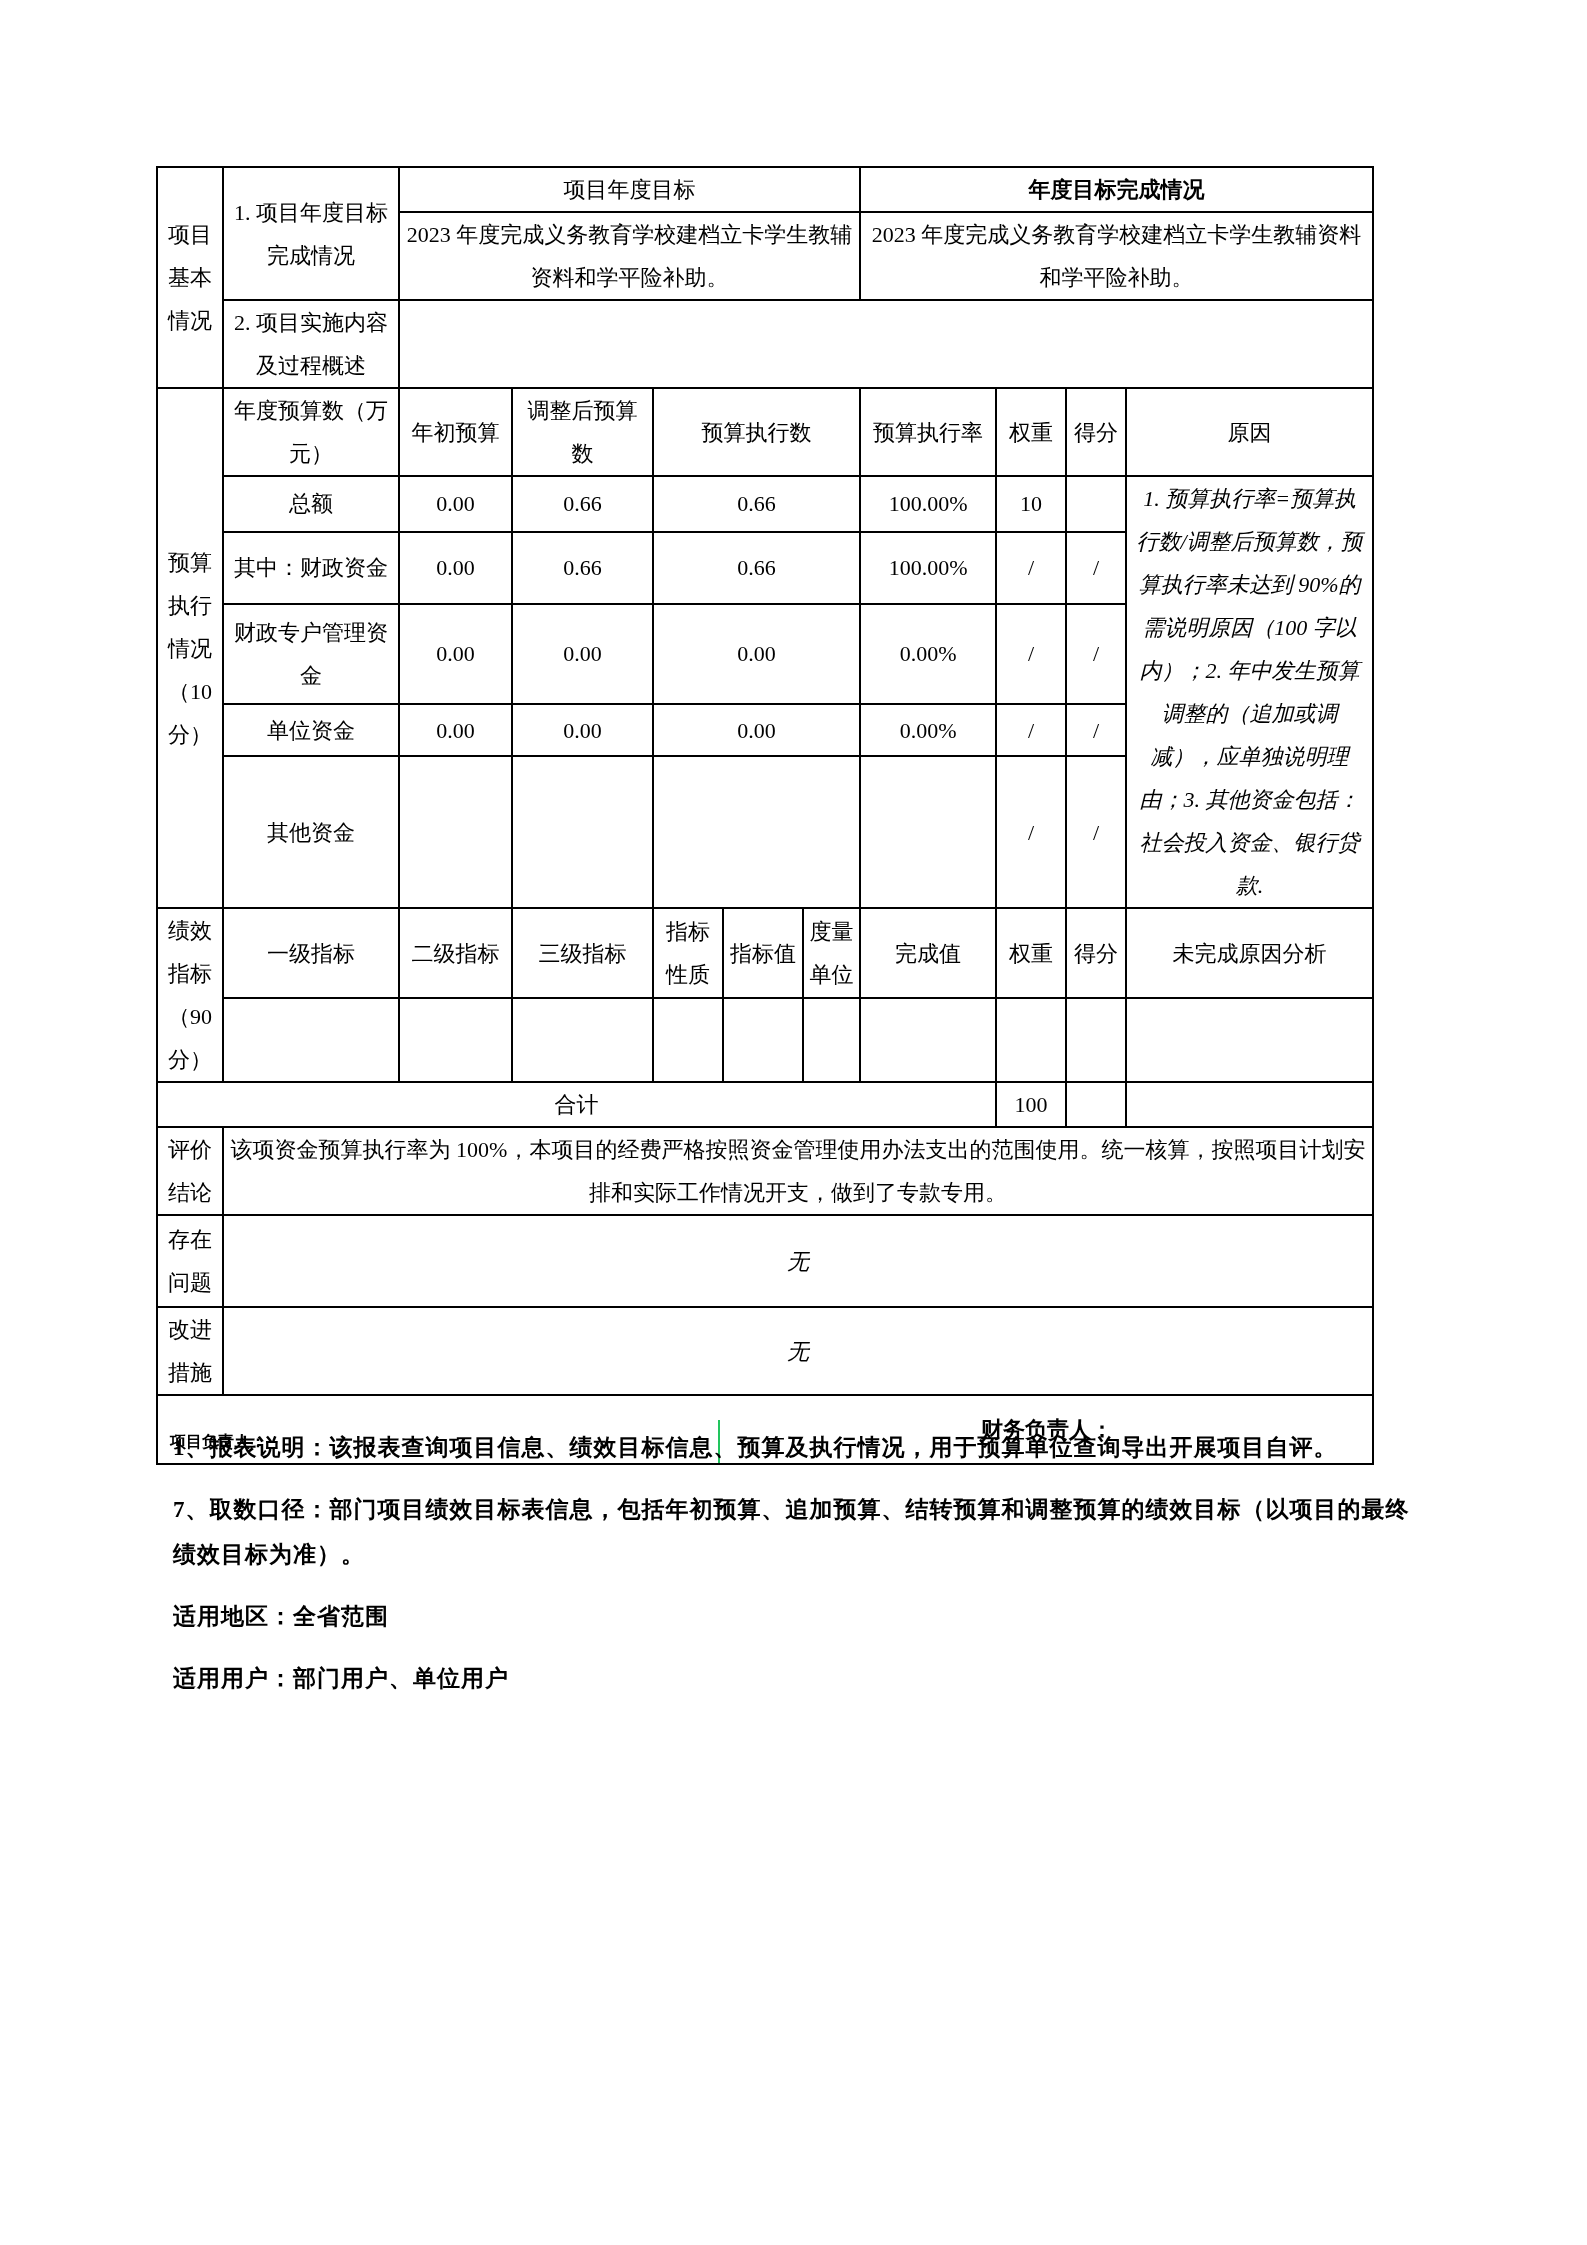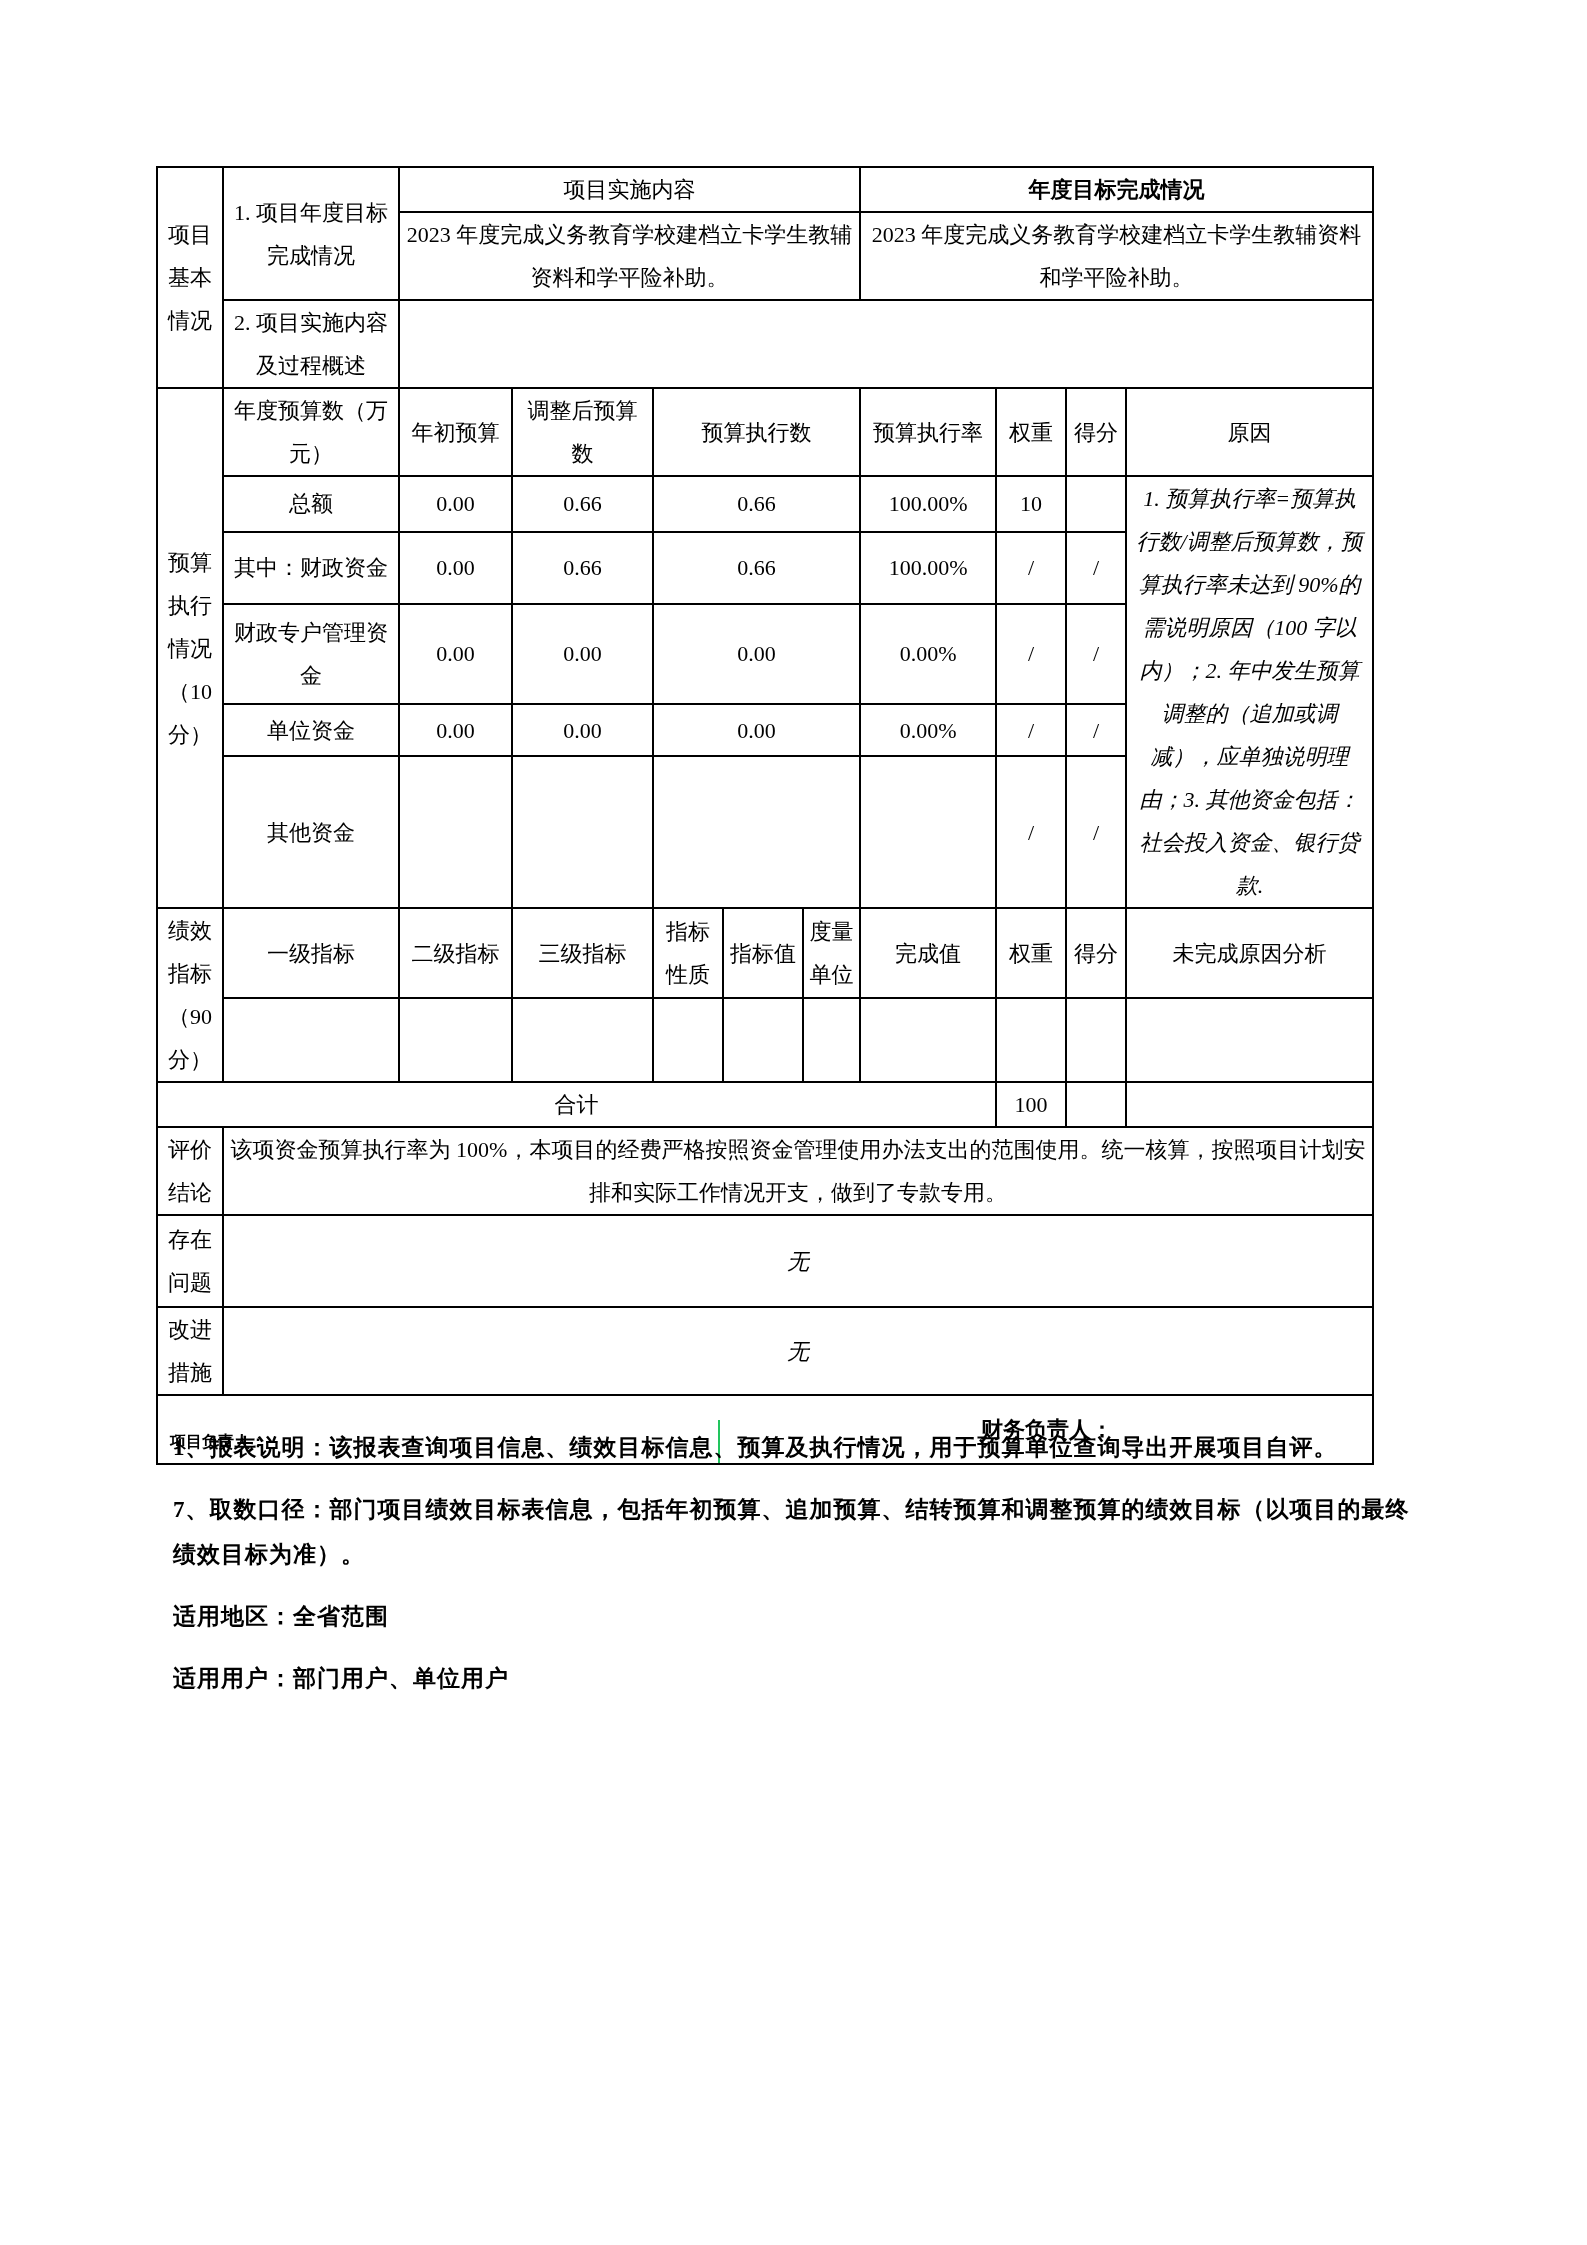--- a/index.html
+++ b/index.html
@@ -101,21 +101,21 @@
         <col style="width:247px">
     </colgroup>
 
     <tbody>
         <tr style="height:45px">
       <td rowspan="3" class="pre biglh">项目
 基本
 情况</td>
       <td rowspan="2" class="pre left">1. 项目年度目标
 完成情况</td>
-      <td colspan="5">项目实施内容</td>
+      <td colspan="5">项目年度目标</td>
       <td colspan="4" class="bold">年度目标完成情况</td>
     </tr>
 
     <tr style="height:86px">
       <td colspan="5" class="left">2023 年度完成义务教育学校建档立卡学生教辅资料和学平险补助。</td>
       <td colspan="4" class="left">2023 年度完成义务教育学校建档立卡学生教辅资料和学平险补助。</td>
     </tr>
 
     <tr style="height:85px">
       <td class="pre left">2. 项目实施内容

